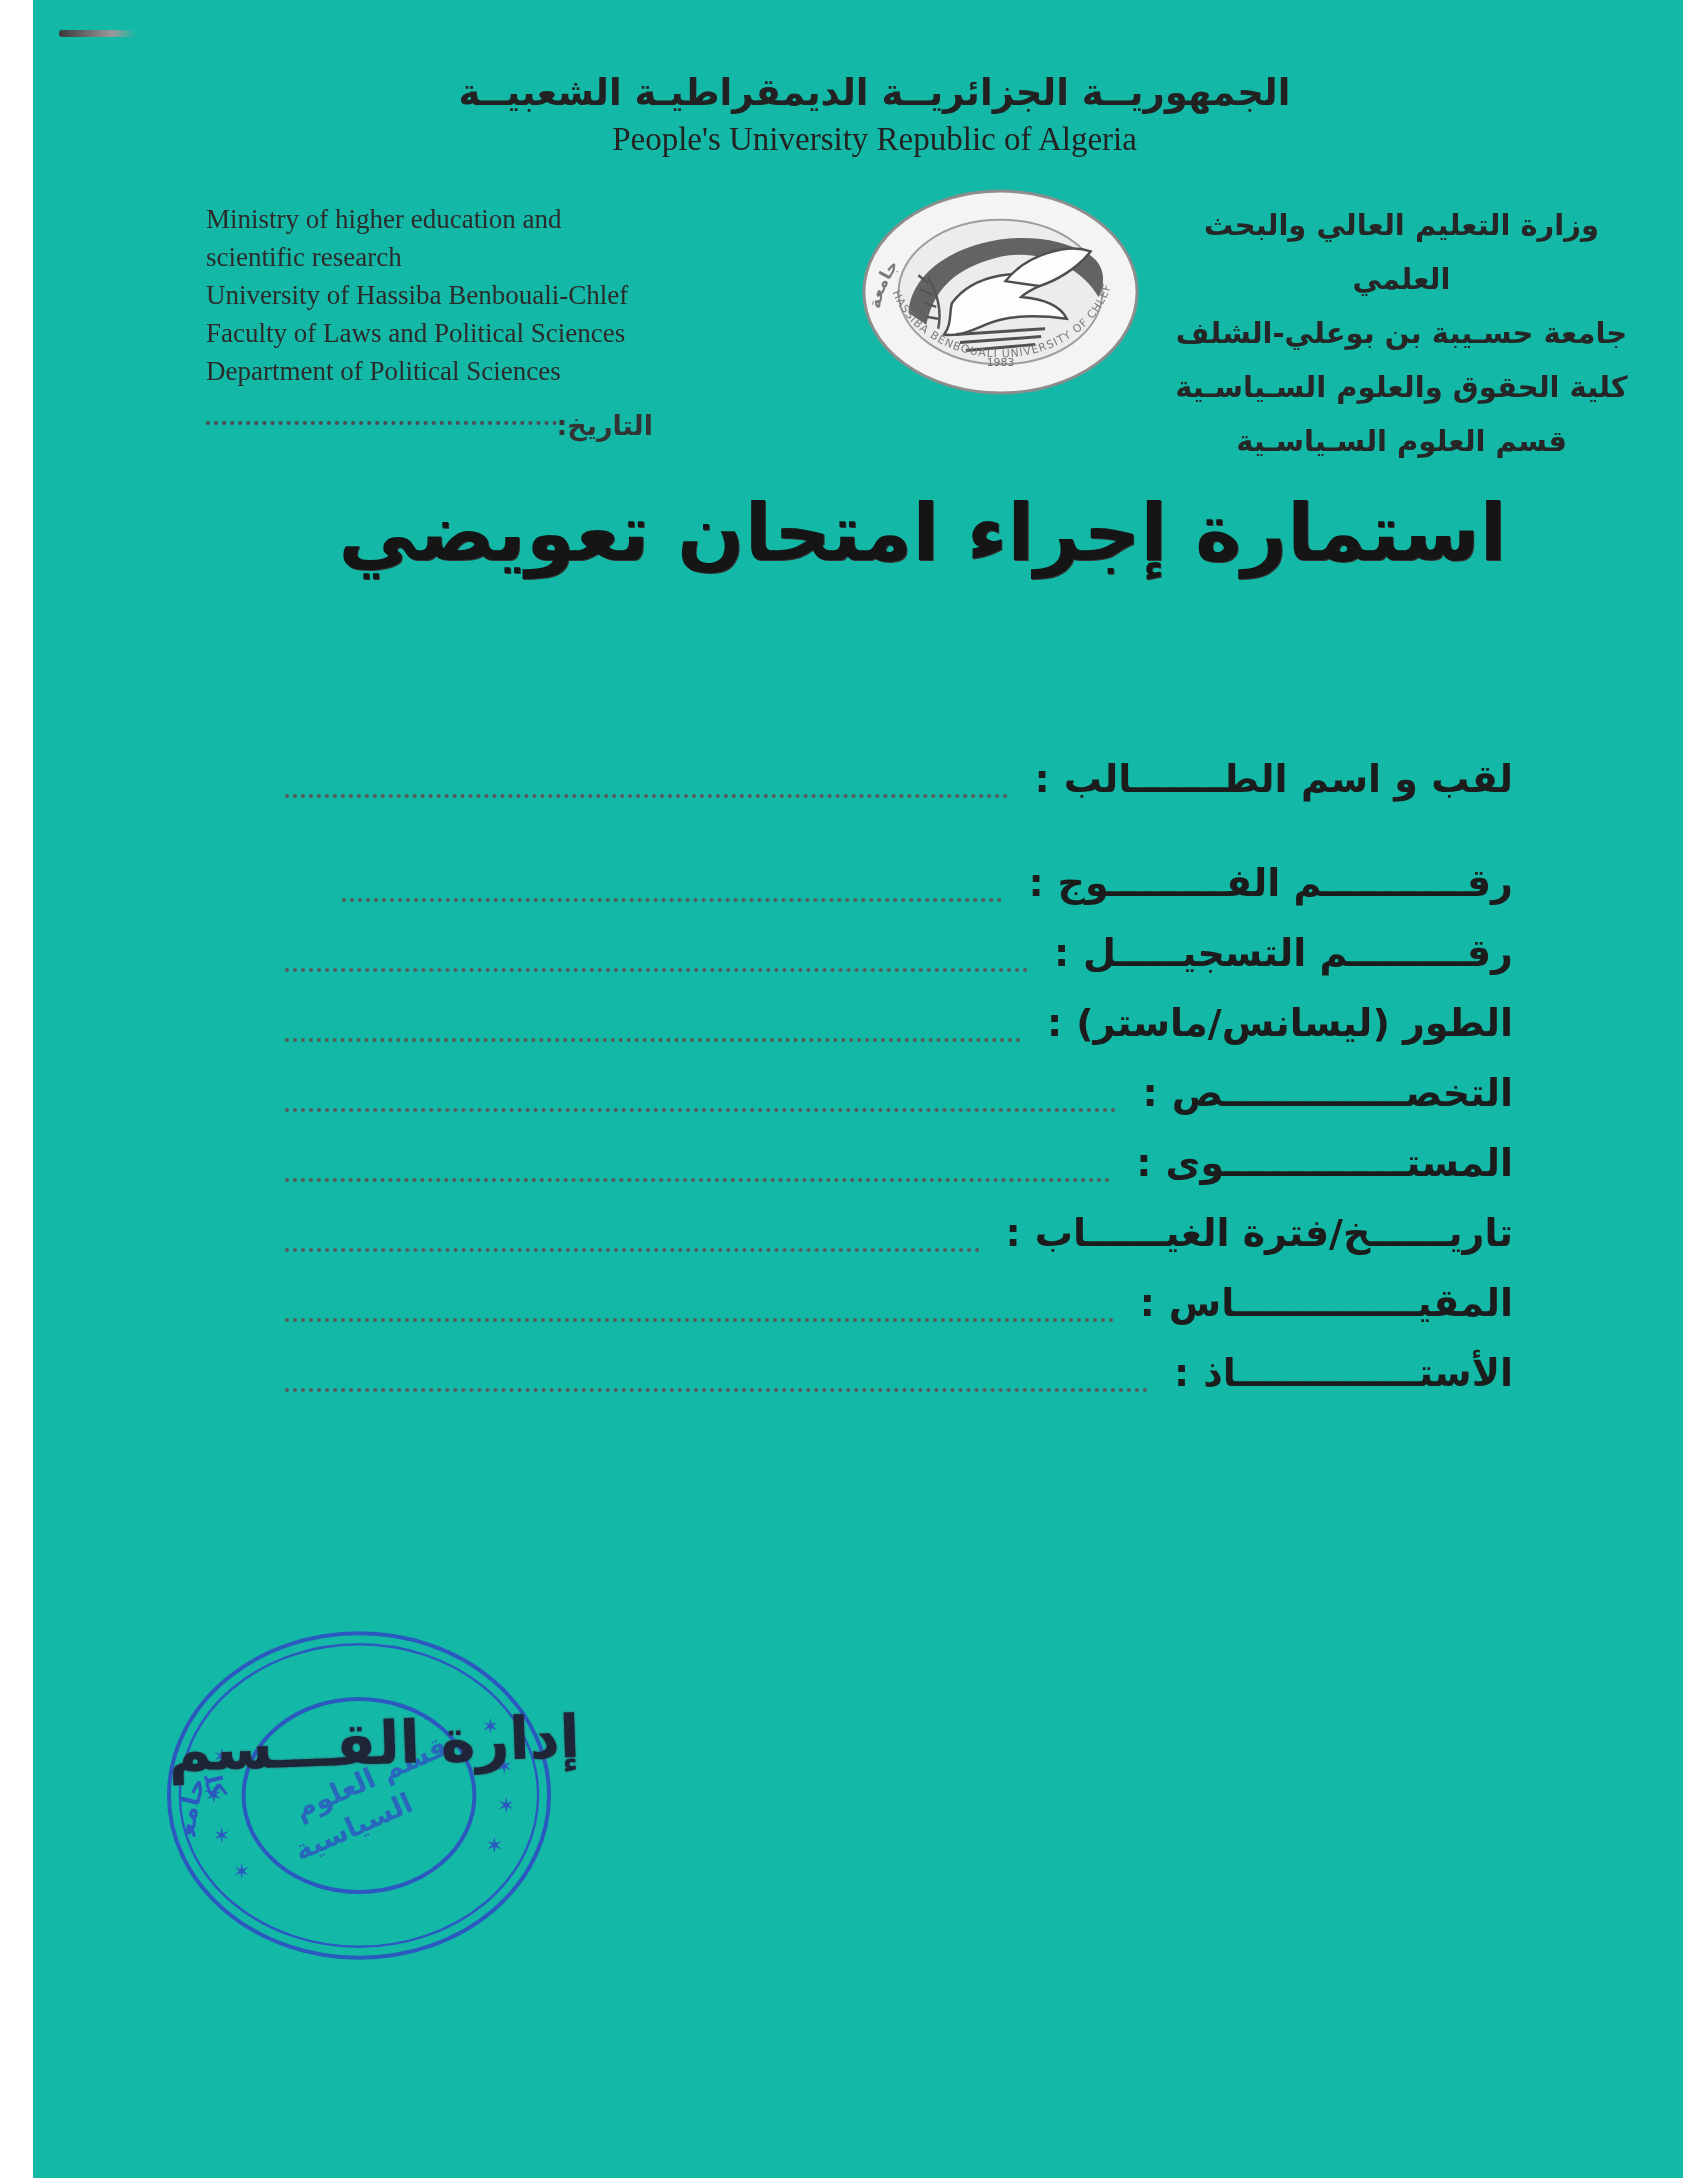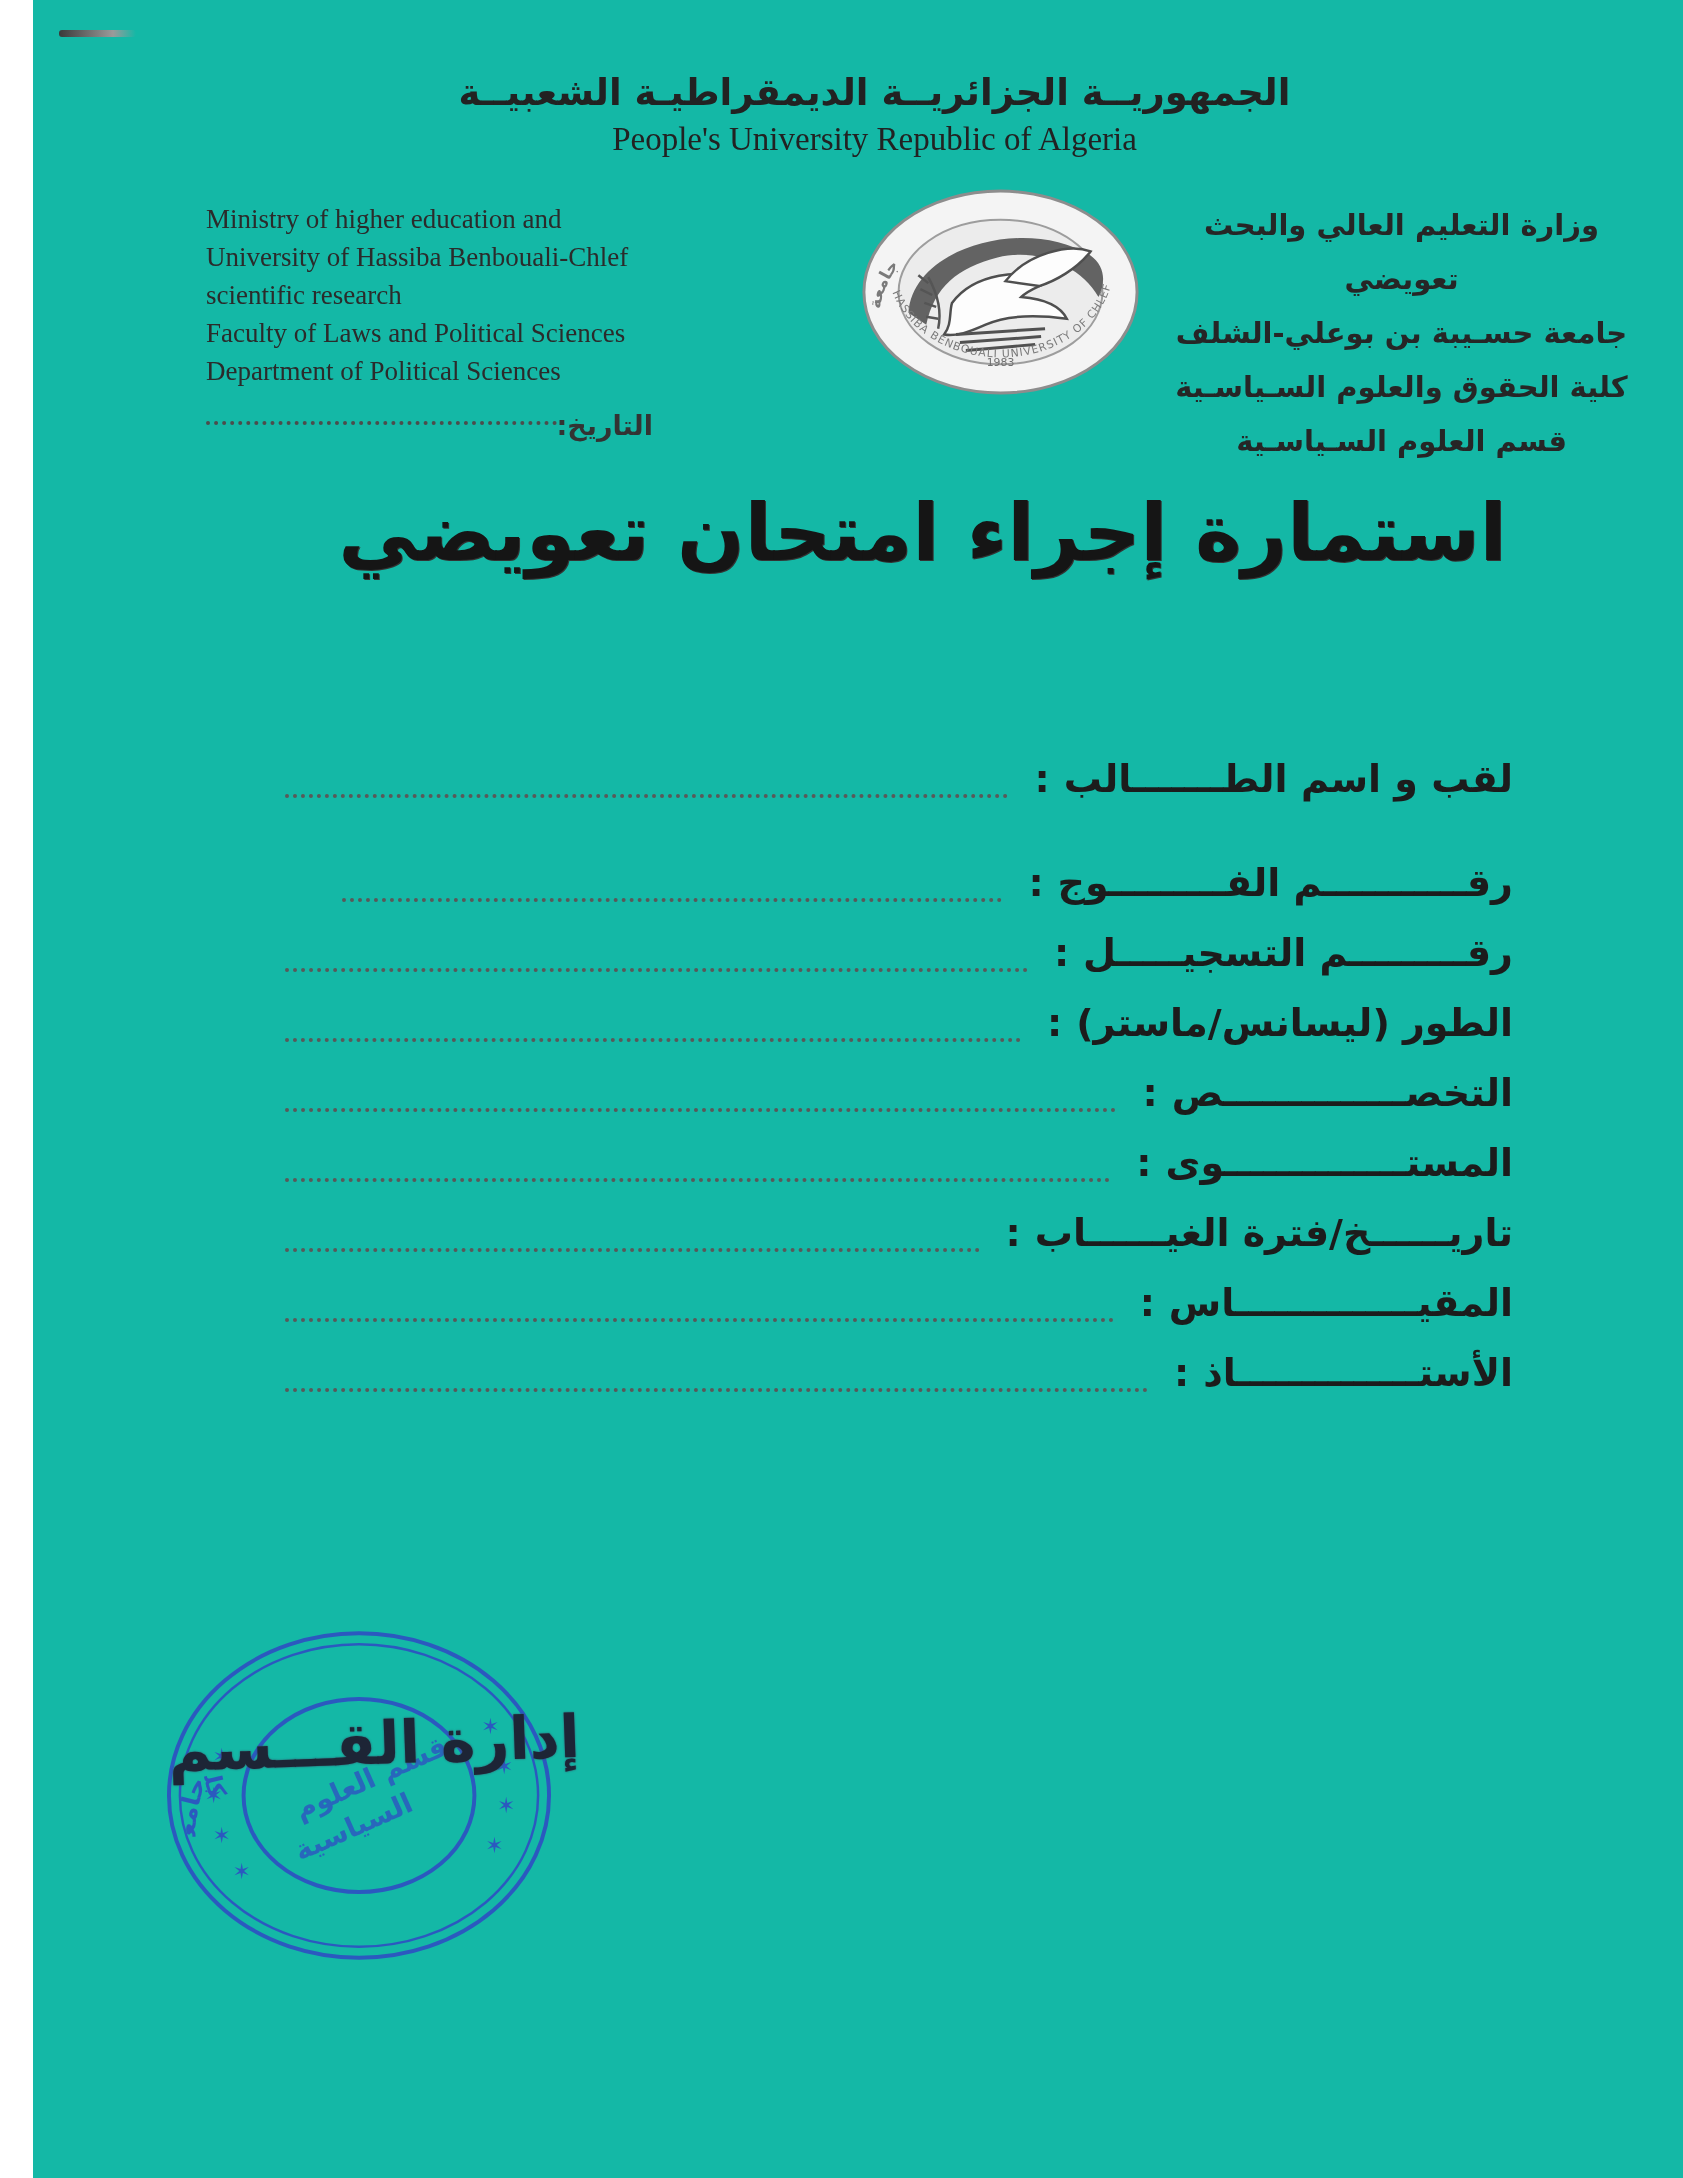--- a/index.html
+++ b/index.html
@@ -49,22 +49,22 @@
 
 <div class="page">
 
   <div class="artifact"></div>
 
   <div class="hdr-ar">الجمهوريــة الجزائريــة الديمقراطيـة الشعبيــة</div>
   <div class="hdr-en">People's University Republic of Algeria</div>
 
   <div class="block-left">
     <div>Ministry of higher education and</div>
+    <div>scientific research</div>
     <div>University of Hassiba Benbouali-Chlef</div>
-    <div>scientific research</div>
     <div>Faculty of Laws and Political Sciences</div>
     <div>Department of Political Sciences</div>
   </div>
 
   <svg class="logo" viewBox="0 0 290 220">
     <defs>
       <path id="logoTop" d="M 24,120 A 122,96 0 0 1 266,120" fill="none"></path>
       <path id="logoBottom" d="M 34,102 A 114,92 0 0 0 256,102" fill="none"></path>
     </defs>
     <ellipse cx="145" cy="107" rx="138" ry="102" fill="#f4f4f4" stroke="#8d8d8d" stroke-width="3"></ellipse>
@@ -87,21 +87,21 @@
     <text x="145" y="182" font-size="11" fill="#6f6f6f" text-anchor="middle">1983</text>
     <text font-size="17" fill="#7a7a7a" font-weight="bold" direction="rtl">
       <textPath href="#logoTop" startOffset="14%">جامعة حسيبة بن بوعلي الشلف</textPath>
     </text>
     <text font-size="11" fill="#7a7a7a" letter-spacing="1">
       <textPath href="#logoBottom" startOffset="2%">HASSIBA BENBOUALI UNIVERSITY OF CHLEF</textPath>
     </text>
   </svg>
 
   <div class="block-right">
-    <div>وزارة التعليم العالي والبحث تعويضي</div>
+    <div>وزارة التعليم العالي والبحث العلمي</div>
     <div>جامعة حسـيبة بن بوعلي-الشلف</div>
     <div>كلية الحقوق والعلوم السـياسـية</div>
     <div>قسم العلوم السـياسـية</div>
   </div>
 
   <div class="date-row">
     <span class="date-label">التاريخ:</span>
     <span class="date-leader"></span>
   </div>
 

